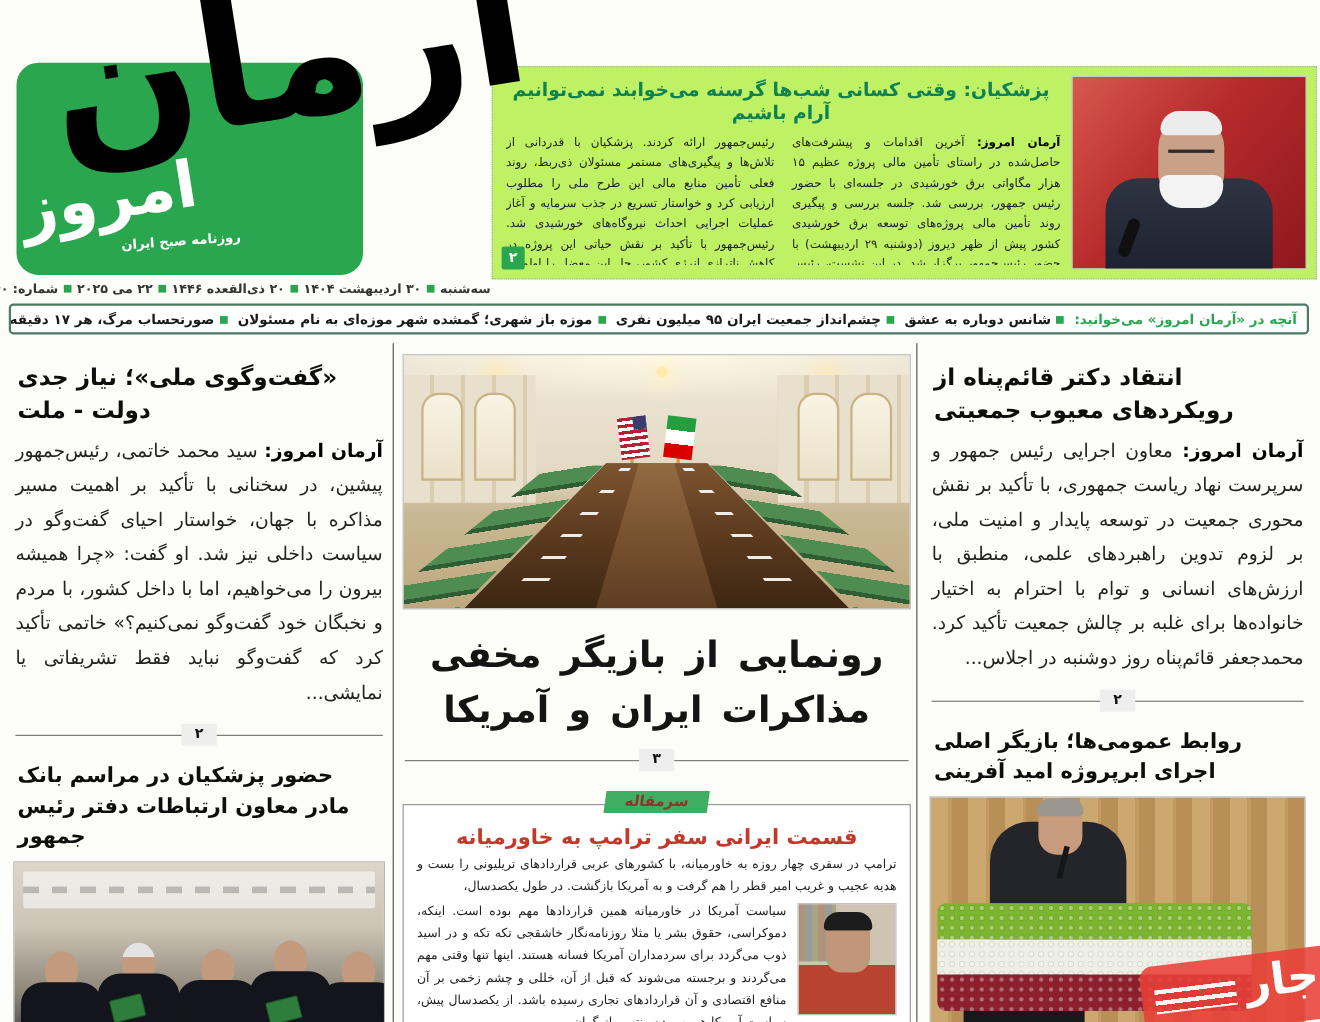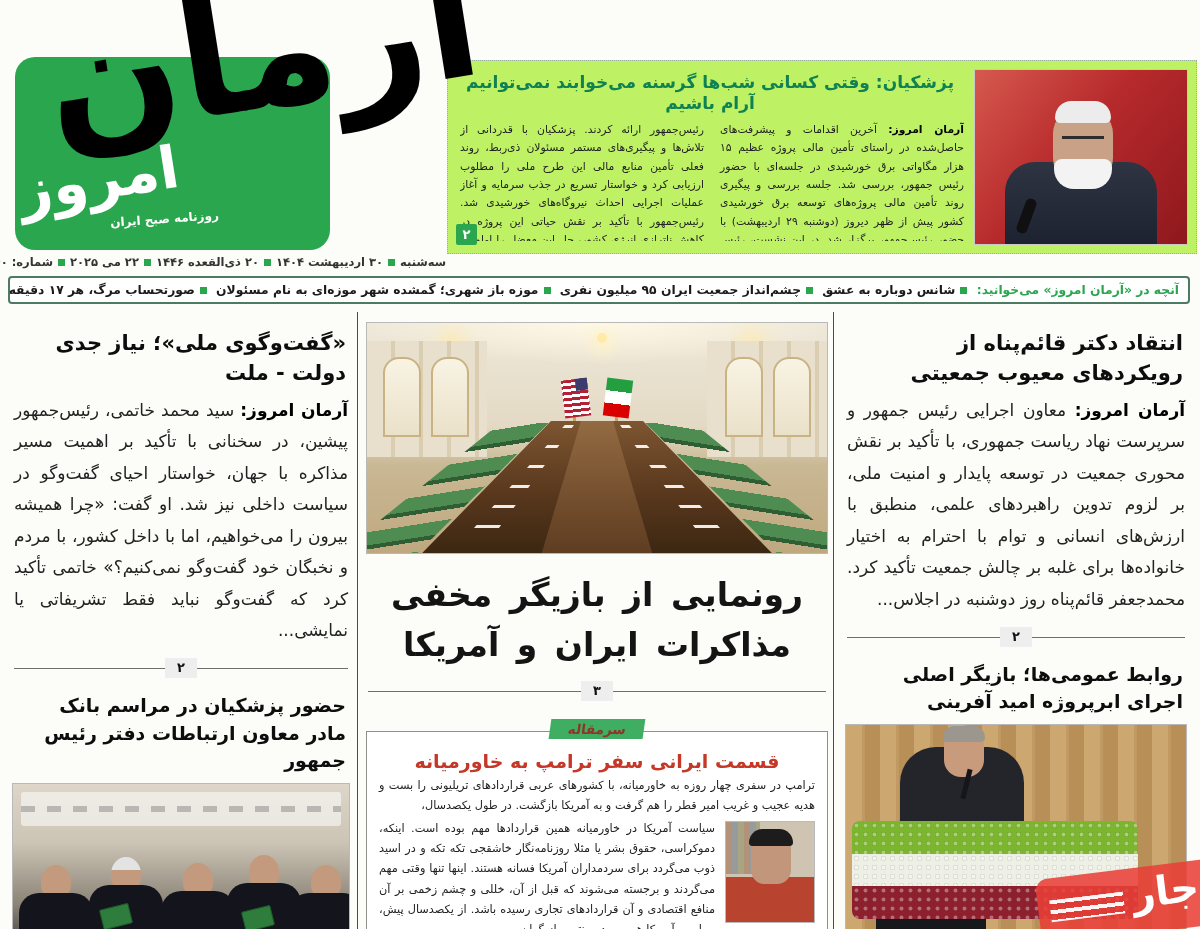--- a/index.html
+++ b/index.html
@@ -45,21 +45,21 @@
     font-size:12.3px;font-weight:bold;}
   .hl-label{color:#2aa74e;}
   .hl-item{color:#1a1a1a;}
   
   .vline{position:absolute;top:312px;bottom:0;width:1px;background:#4a4a4a;}
   .vline-a{left:357px;} .vline-b{left:833px;}
   .col{position:absolute;top:314px;}
   .col-left{left:12px;width:338px;}
   .col-center{left:366px;width:462px;}
   .col-right{left:845px;width:342px;}
-  .headline-md{font-weight:bold;text-align:right;color:#0d0d0d;line-height:1.45;margin:14px 4px 6px;}
+  .headline-md{font-weight:bold;text-align:left;color:#0d0d0d;line-height:1.45;margin:14px 4px 6px;}
   .h21{font-size:21px;} .h19{font-size:19px;} .h17{font-size:17px;margin-top:20px;}
   .art-body{font-size:17px;line-height:1.85;text-align:justify;margin:6px 2px 4px;color:#222;}
   .divider{position:relative;height:20px;margin:12px 0 4px;}
   .divider::before{content:"";position:absolute;left:2px;right:2px;top:10px;border-top:1px solid #6f6f6f;}
   .divider b{position:absolute;left:50%;transform:translateX(-50%);top:0;background:#eee;
     padding:0 12px;font-size:13px;line-height:20px;color:#111;}
   .art-photo{position:relative;overflow:hidden;border:1px solid #b9b9b9;margin:8px 0 4px;}
   
   .photo-mourn{height:195px;background:linear-gradient(180deg,#ddd6c9 0%,#ccc4b5 30%,#8a8376 62%,#31323a 88%,#1c1d23 100%);}
   .mourn-banner{position:absolute;left:8px;top:8px;right:8px;height:34px;background:rgba(255,255,255,.55);

